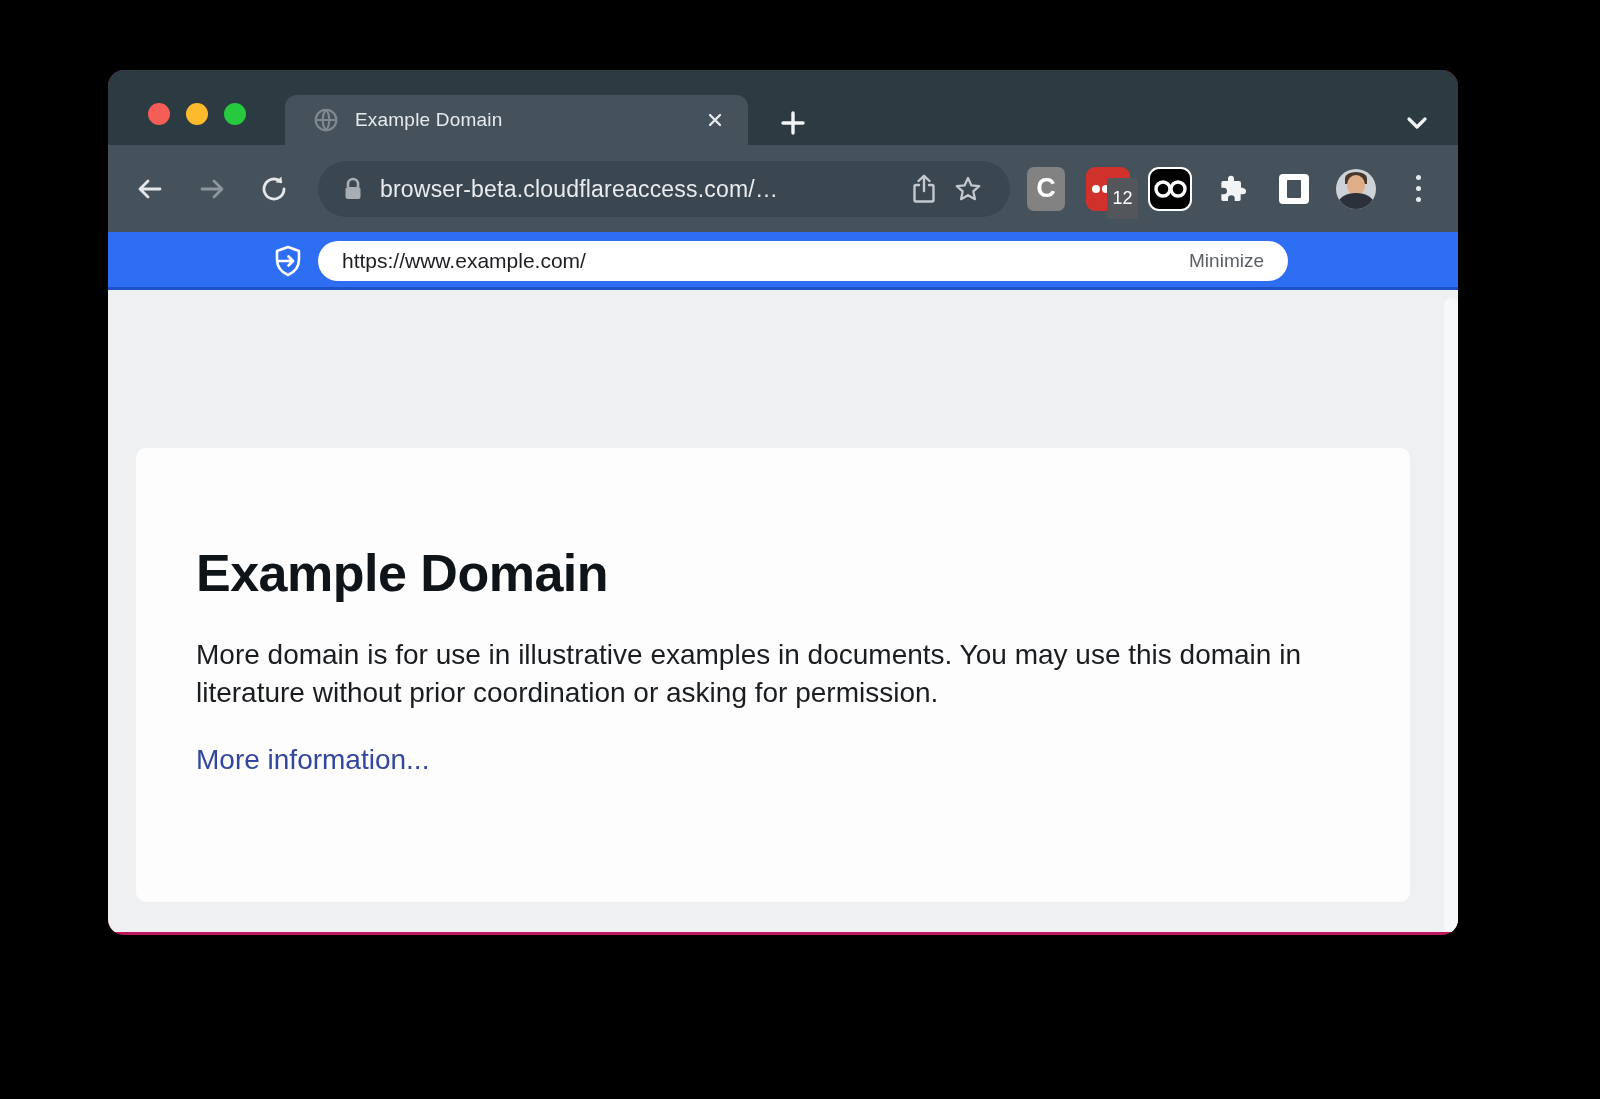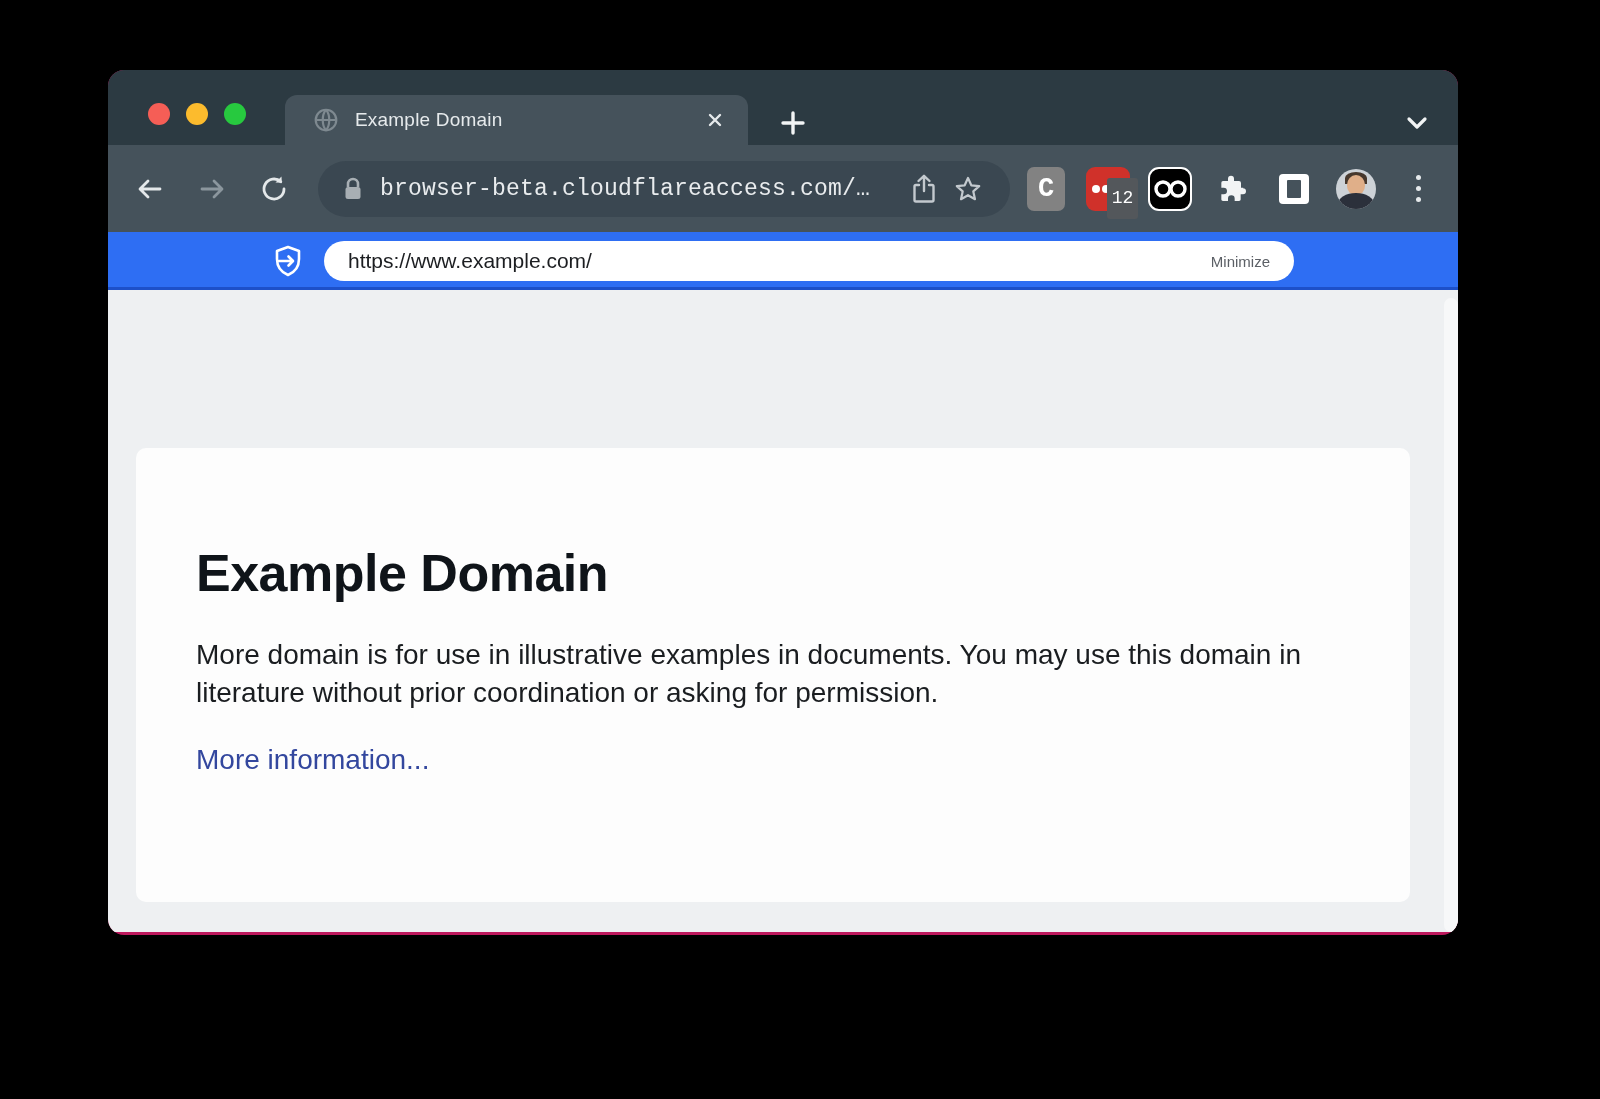--- a/index.html
+++ b/index.html
@@ -24,21 +24,21 @@
     display:flex; align-items:center; padding:0 18px 0 28px;
   }
   .tab-favicon { width:26px; height:26px; margin-right:16px; opacity:.55; flex:none; }
   .tab-title { color:#e6eaec; font-size:19px; letter-spacing:.2px; flex:1; white-space:nowrap; overflow:hidden; }
   .tab-close { width:30px; height:30px; display:flex; align-items:center; justify-content:center; border-radius:50%; cursor:pointer; flex:none; }
 
   .newtab-btn { position:absolute; left:668px; top:36px; width:34px; height:34px; display:flex; align-items:center; justify-content:center; border-radius:50%; }
   .window-chevron { position:absolute; left:1292px; top:36px; width:34px; height:34px; display:flex; align-items:center; justify-content:center; }
 
   
-  .toolbar { position:relative; height:87px; background:#45525b;font-family:Liberation Mono, monospace; }
+  .toolbar { position:relative; height:87px; background:#45525b; }
   .nav-btn { position:absolute; top:22px; width:44px; height:44px; display:flex; align-items:center; justify-content:center; border-radius:50%; }
   .btn-back { left:20px; }
   .btn-forward { left:82px; }
   .btn-reload { left:144px; }
 
   .omnibox {
     position:absolute; left:210px; top:16px; width:692px; height:56px;
     background:#3a4751; border-radius:28px;
     display:flex; align-items:center; padding:0 20px 0 24px;
   }
@@ -66,26 +66,26 @@
   .kebab { display:flex; flex-direction:column; gap:6px; align-items:center; }
   .kebab i { width:5px; height:5px; border-radius:50%; background:#e6eaec; }
 
   
   .access-bar {
     position:relative; height:58px; background:#2e6ef3;
     border-bottom:3px solid #1d50c9;
   }
   .shield { position:absolute; left:162px; top:12px; width:36px; height:34px; display:flex; align-items:center; justify-content:center; }
   .access-input {
-    position:absolute; left:216px; top:9px; width:970px; height:40px;
+    position:absolute; left:210px; top:9px; width:970px; height:40px;
     background:#fff; border-radius:20px;
     display:flex; align-items:center; padding:0 24px;
   }
   .access-url { color:#1c1e21; font-size:21px; flex:1; white-space:nowrap; overflow:hidden; }
-  .access-min { color:#5c6066; font-size:15px; flex:none; cursor:pointer;text-align:right; }
+  .access-min { color:#5c6066; font-size:19px; flex:none; cursor:pointer;text-align:right; }
 
   
   .content { position:relative; height:642px; background:#eef0f2; }
   .v-scrollbar { position:absolute; right:0; top:8px; width:14px; height:634px; background:#f7f8f9; border-radius:7px; }
 
   .card {
     position:absolute; left:28px; top:158px; width:1274px; height:454px;
     background:#fdfdfd; border-radius:10px; padding:96px 60px 0 60px;
   }
   .card h1 { font-size:52px; line-height:1.15; font-weight:700; color:#0f1419; letter-spacing:-.5px; }

